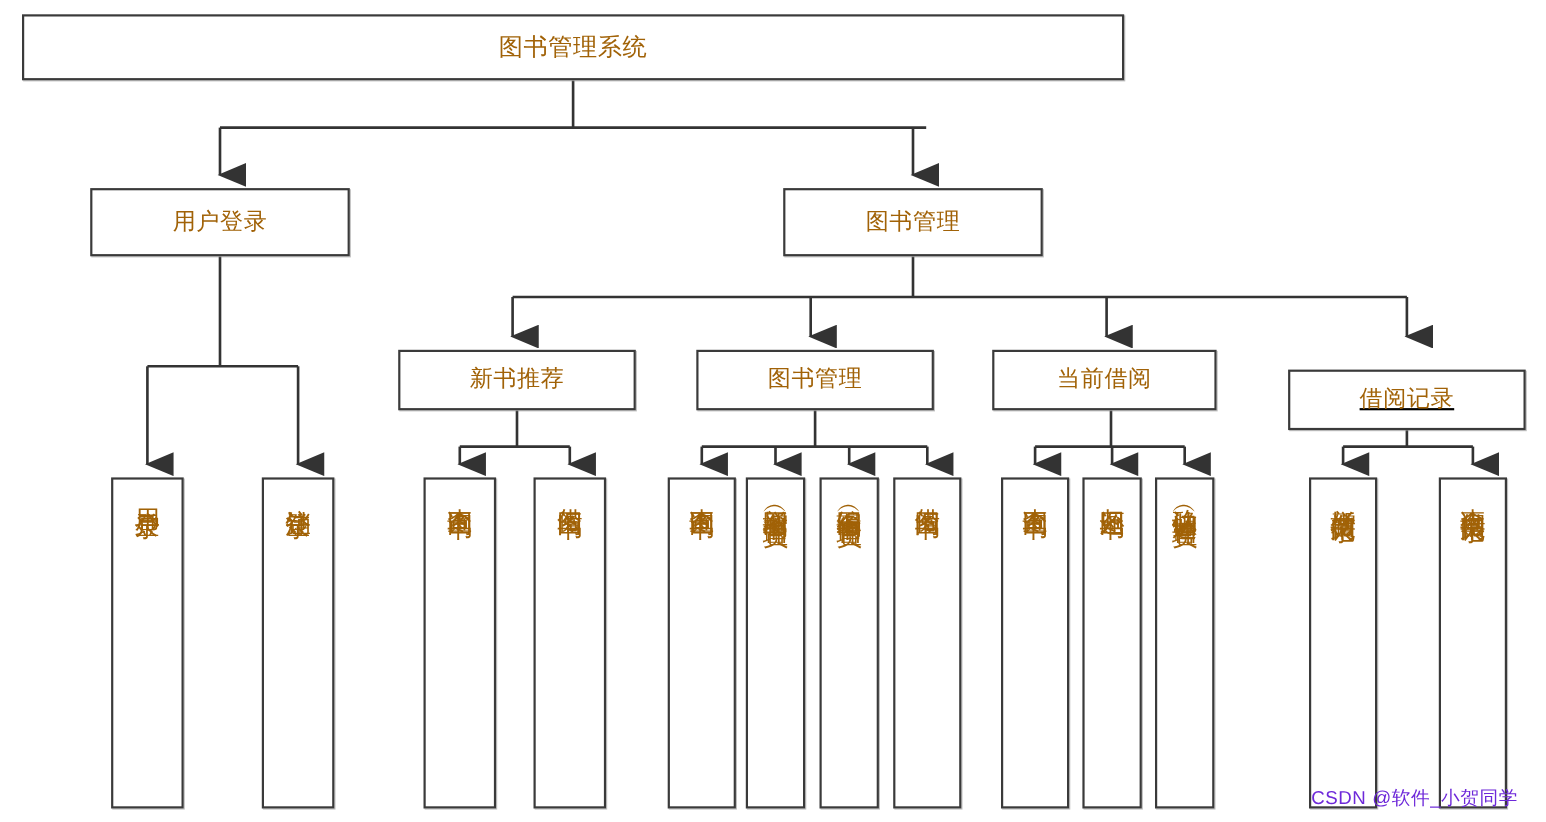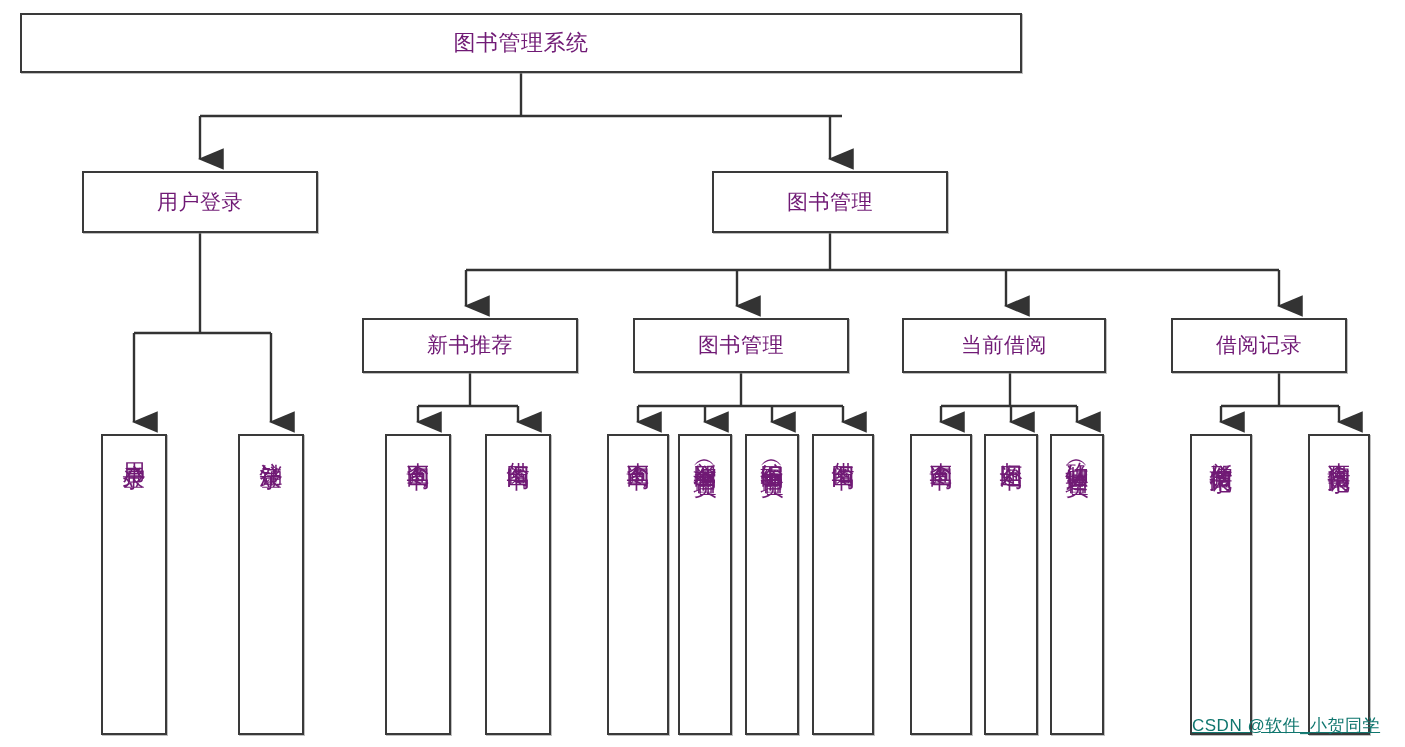--- a/index.html
+++ b/index.html
@@ -29,21 +29,21 @@
     position: absolute;
     box-sizing: border-box;
     border: 2px solid #3a3a3a;
     background: #ffffff;
     display: flex;
     align-items: center;
     justify-content: center;
     box-shadow: 1px 1px 0 rgba(140,140,140,0.55);
   }
   .node .lbl {
-    color: #701a75;
+    color: #a16207;
     text-align: center;
     line-height: 1.18;
     white-space: pre;
   }
   
   .node.h .lbl {
     font-size: 21px;
     letter-spacing: 0.5px;
   }
   .node.root .lbl {
@@ -56,25 +56,24 @@
   }
   .node.v .lbl {
     writing-mode: vertical-rl;
     text-orientation: upright;
     font-size: 23px;
     letter-spacing: 2px;
     line-height: 1;
   }
   .watermark {
     position: absolute;
-    color: #0f766e;
+    color: #6d28d9;
     font-size: 17px;
     letter-spacing: 0.5px;
     white-space: nowrap;
-    text-decoration: underline;
   }
 </style>
 </head>
 <body>
 
 <div id="canvas">
 
   <svg id="wires" viewBox="0 0 1405 747">
     <defs>
       <marker id="arrow" viewBox="0 0 10 12" refX="5" refY="11" markerWidth="9" markerHeight="11" orient="auto-start-reverse">
@@ -138,21 +137,21 @@
 
   <div class="node h" id="node-l1-1" style="left: 712px; top: 171px; width: 236px; height: 62px;">
     <span class="lbl">图书管理</span>
   </div>
   <div class="node h" id="node-l2-1" style="left: 633px; top: 318px; width: 216px; height: 55px;">
     <span class="lbl">图书管理</span>
   </div>
   <div class="node h" id="node-l2-2" style="left: 902px; top: 318px; width: 204px; height: 55px;">
     <span class="lbl">当前借阅</span>
   </div>
-  <div class="node h" id="node-l2-3" style="left: 1171px; top: 318px; width: 176px; height: 55px;">
+  <div class="node h" id="node-l2-3" style="left: 1171px; top: 336px; width: 216px; height: 55px; text-decoration: underline;">
     <span class="lbl">借阅记录</span>
   </div>
 
   <div class="node v" id="node-leaf-0" style="left: 101px; top: 434px; width: 66px; height: 301px;">
     <span class="lbl">用户登录</span>
   </div>
   <div class="node v" id="node-leaf-1" style="left: 238px; top: 434px; width: 66px; height: 301px;">
     <span class="lbl">注销登录</span>
   </div>
   <div class="node v" id="node-leaf-2" style="left: 385px; top: 434px; width: 66px; height: 301px;">

